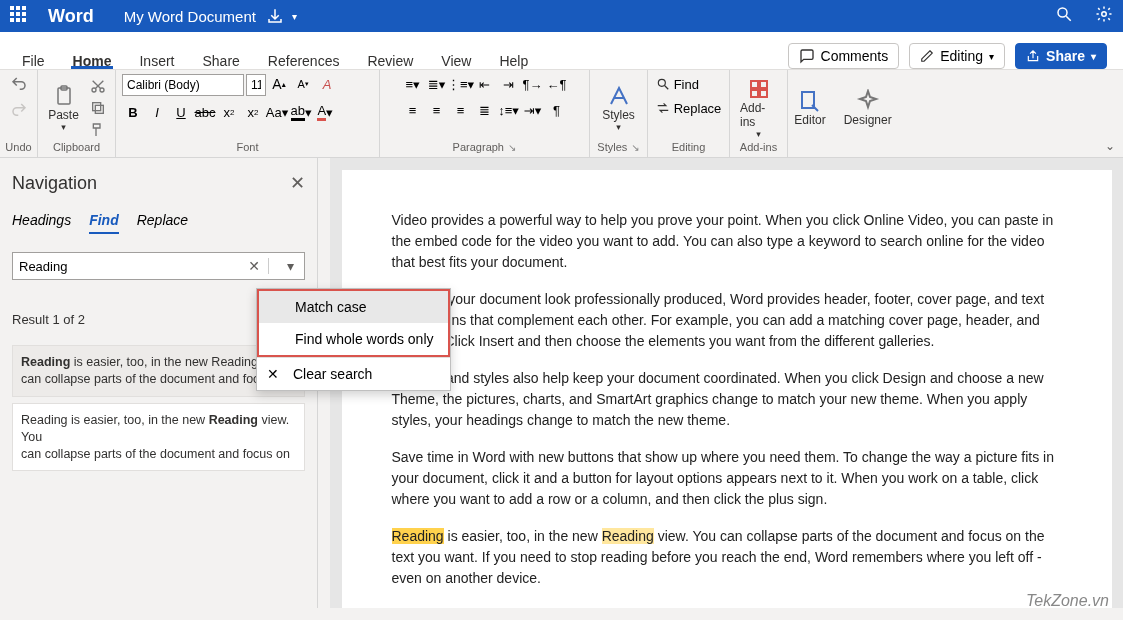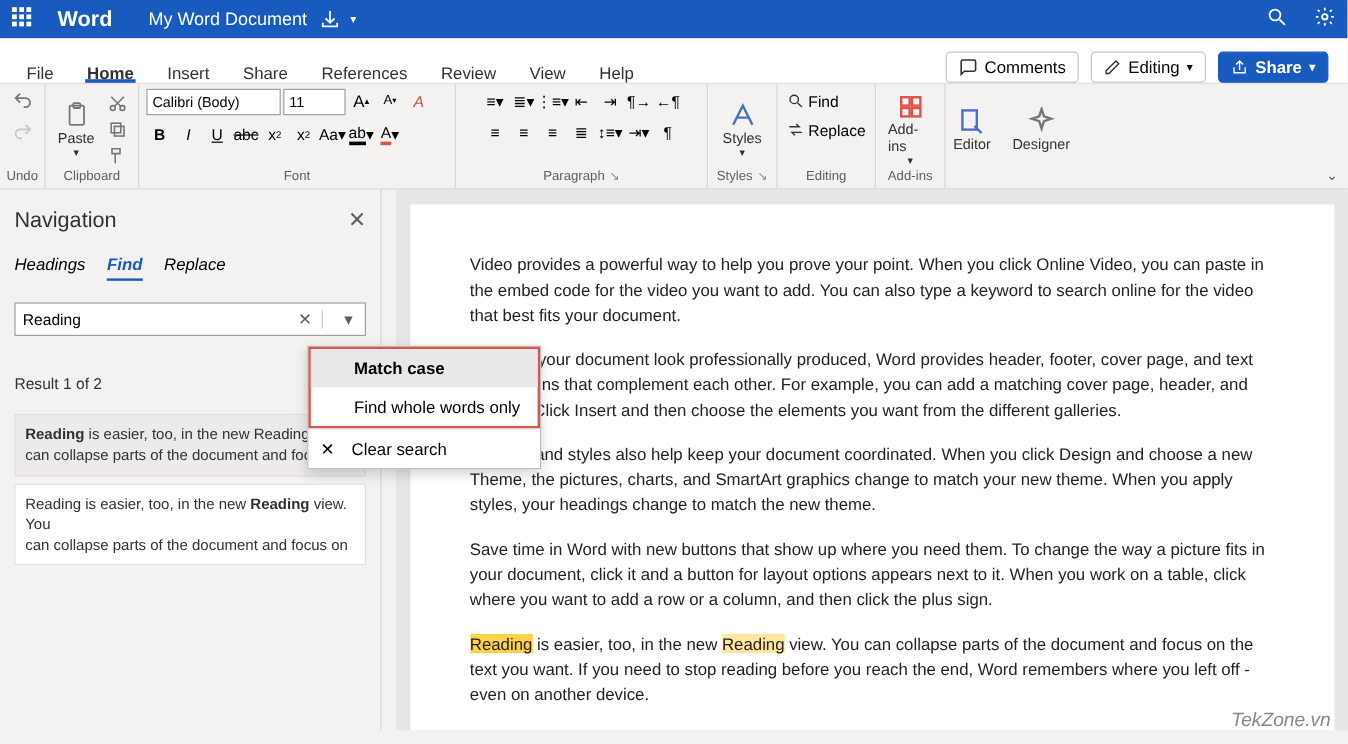--- a/index.html
+++ b/index.html
@@ -27,22 +27,22 @@
 
 
 .ribbon { height: 88px; background: #f3f2f1; display: flex; border-bottom: 1px solid #d6d6d6; position: relative; }
 .ribbon-group { border-right: 1px solid #d6d6d6; display: flex; flex-direction: column; align-items: center; padding: 4px 6px 2px 6px; }
 .ribbon-group-body { flex: 1; display: flex; align-items: center; gap: 4px; }
 .ribbon-group-label { font-size: 11px; color: #605e5c; padding-bottom: 2px; }
 .rb-btn { display: flex; flex-direction: column; align-items: center; font-size: 12px; color: #323130; padding: 2px 4px; cursor: pointer; }
 .rb-btn svg { width: 24px; height: 24px; }
 .rb-small { width: 22px; height: 20px; display: flex; align-items: center; justify-content: center; cursor: pointer; font-size: 13px; }
 .font-select { height: 22px; border: 1px solid #a19f9d; background: white; font-size: 12px; padding: 0 4px; }
-.font-name { width: 112px; }
-.font-size { width: 52px; }
+.font-name { width: 122px; }
+.font-size { width: 20px; }
 .ribbon-collapse { position: absolute; right: 8px; bottom: 4px; font-size: 12px; color: #605e5c; cursor: pointer; }
 .launcher { font-size: 10px; color: #888; margin-left: 4px; align-self: flex-end; margin-bottom: 2px; }
 
 
 .content { display: flex; height: 450px; gap: 12px; }
 .navpane { width: 318px; background: #f3f2f1; border-right: 1px solid #d6d6d6; padding: 14px 12px; position: relative; }
 .nav-header { display: flex; justify-content: space-between; align-items: center; margin-bottom: 18px; }
 .nav-title { font-size: 18px; color: #323130; }
 .nav-close { font-size: 18px; color: #605e5c; cursor: pointer; }
 .nav-tabs { display: flex; gap: 18px; font-size: 14px; margin-bottom: 18px; }
@@ -55,21 +55,21 @@
 .stepper { display: flex; flex-direction: column; border: 1px solid #a19f9d; width: 20px; font-size: 8px; background: white; }
 .stepper span { text-align: center; height: 11px; line-height: 11px; cursor: pointer; }
 .result-item { background: white; border: 1px solid #e1dfdd; padding: 8px; margin-bottom: 6px; font-size: 12.5px; color: #323130; line-height: 1.35; cursor: pointer; }
 .result-item.sel { background: #edebe9; }
 .result-item b { font-weight: 700; }
 
 
 .search-menu { position: absolute; top: 130px; left: 256px; width: 195px; background: white; border: 1px solid #bfbfbf; box-shadow: 0 4px 10px rgba(0,0,0,0.18); z-index: 50; font-size: 14px; }
 .search-menu-top { border: 2px solid #d9544d; }
 .search-menu-item { padding: 8px 14px 8px 36px; cursor: pointer; position: relative; }
-.search-menu-item.hov { background: #e8e8e8; font-weight: bold; }
+.search-menu-item.hov { background: #e8e8e8; }
 .search-menu-sep { border-top: 1px solid #e1dfdd; }
 .clear-x { position: absolute; left: 10px; top: 8px; font-size: 14px; }
 
 
 .doc-wrap { flex: 1; background: #e6e6e6; overflow: auto; padding: 12px 0 0 0; }
 .page { background: white; margin: 0 auto; width: 770px; min-height: 430px; padding: 40px 50px; position: relative; }
 .para { font-size: 14px; color: #222; line-height: 1.5; margin-bottom: 16px; }
 .hl { background: #ffe79e; }
 .hl.cur { background: #ffd24d; }
 .comment-marker { position: absolute; right: -30px; top: 362px; color: #767676; }

